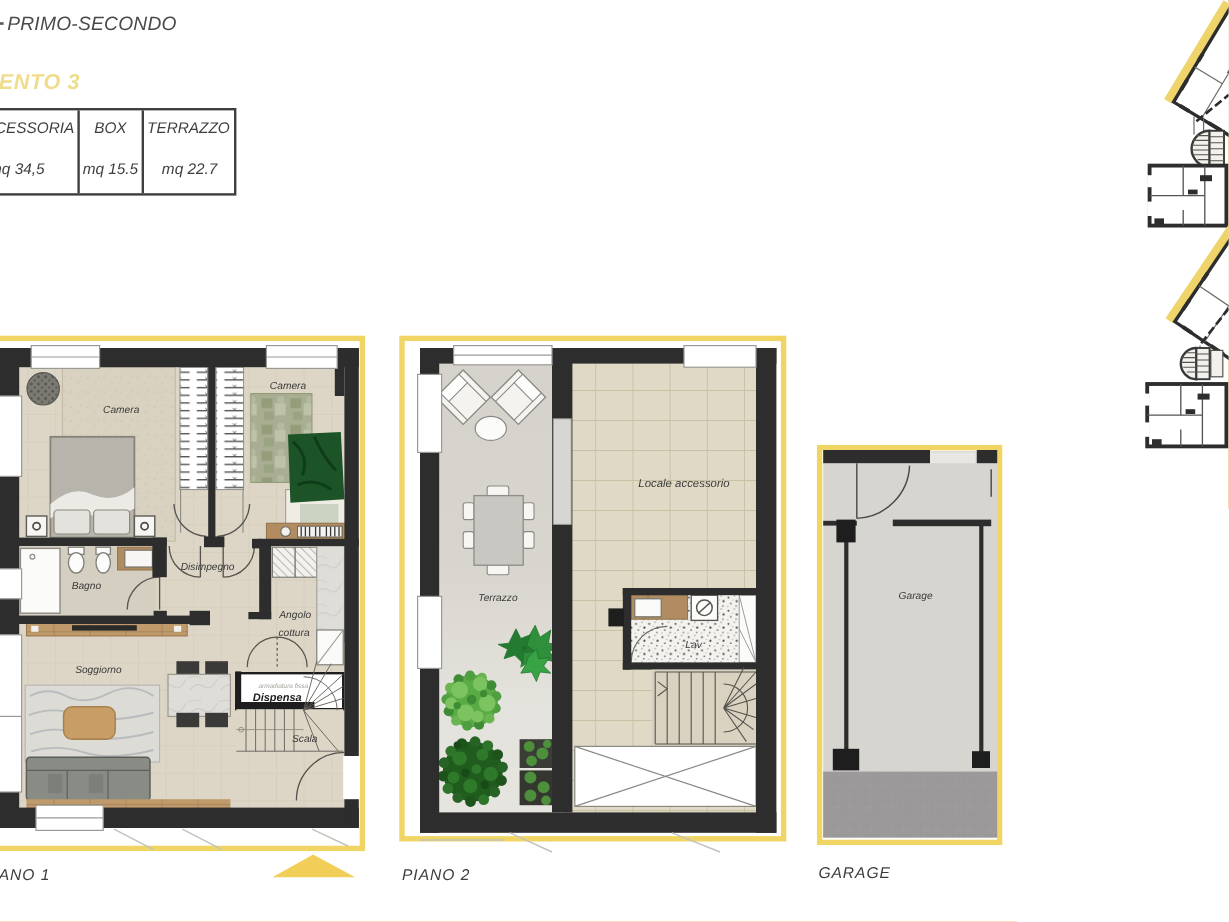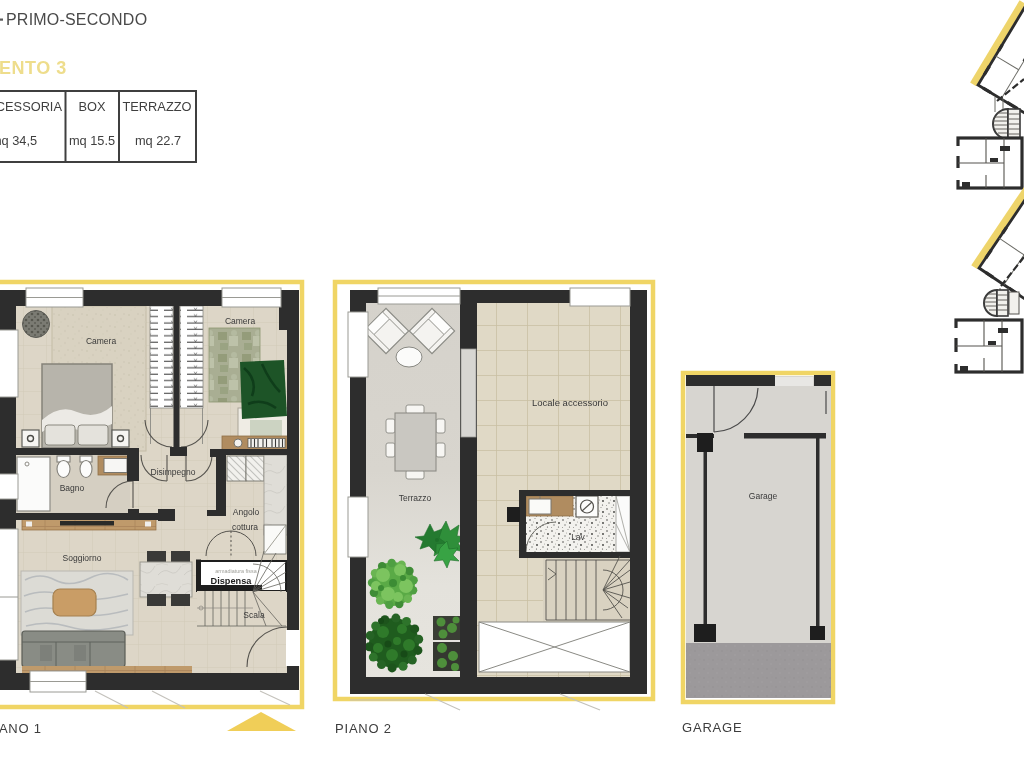--- a/index.html
+++ b/index.html
@@ -1,16 +1,16 @@
 <!DOCTYPE html>
 <html><head>
 <meta charset="utf-8">
 <style>
 html,body{margin:0;padding:0;background:#ffffff;}
-#page{position:relative;width:1024px;height:768px;overflow:hidden;background:#f97316;font-family:"Liberation Sans",sans-serif;}
+#page{position:relative;width:1024px;height:768px;overflow:hidden;background:#f97316;font-family:"Liberation Sans",sans-serif;font-style:italic;}
 svg text{font-family:"Liberation Sans",sans-serif;}
 </style>
 </head>
 <body>
 <div id="page">
 <svg width="1024" height="768" viewBox="0 0 1024 768">
 <defs>
 <pattern id="tile1" width="23" height="23" patternUnits="userSpaceOnUse">
 <rect width="23" height="23" fill="#ddd6c7"></rect>
 <path d="M0 0H23M0 0V23" stroke="#d1c9b6" stroke-width="0.9" fill="none"></path>

